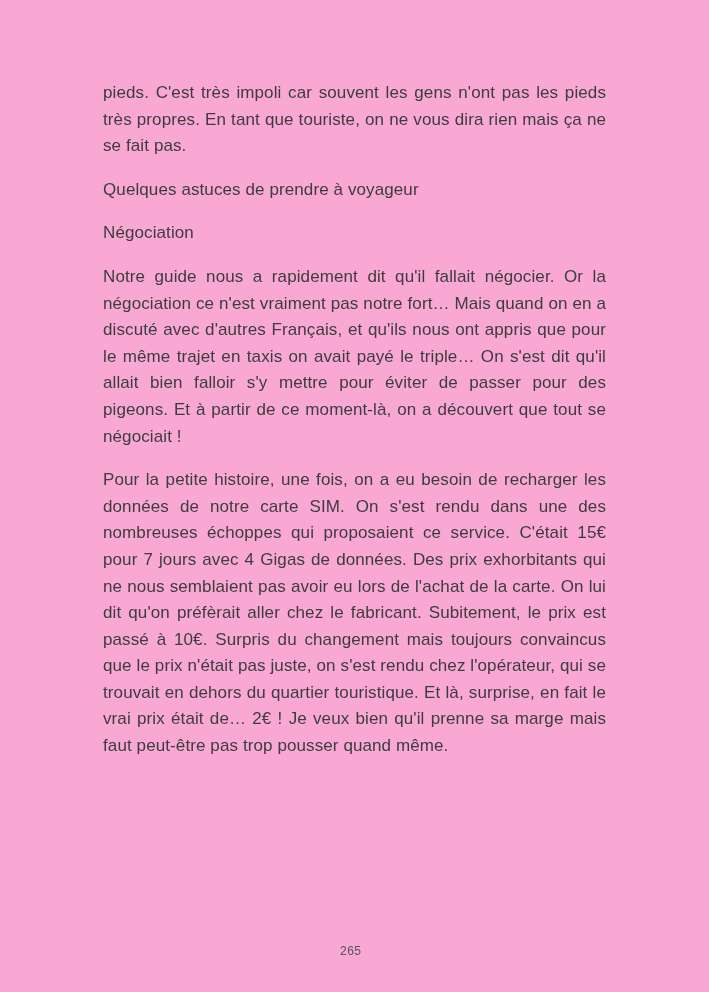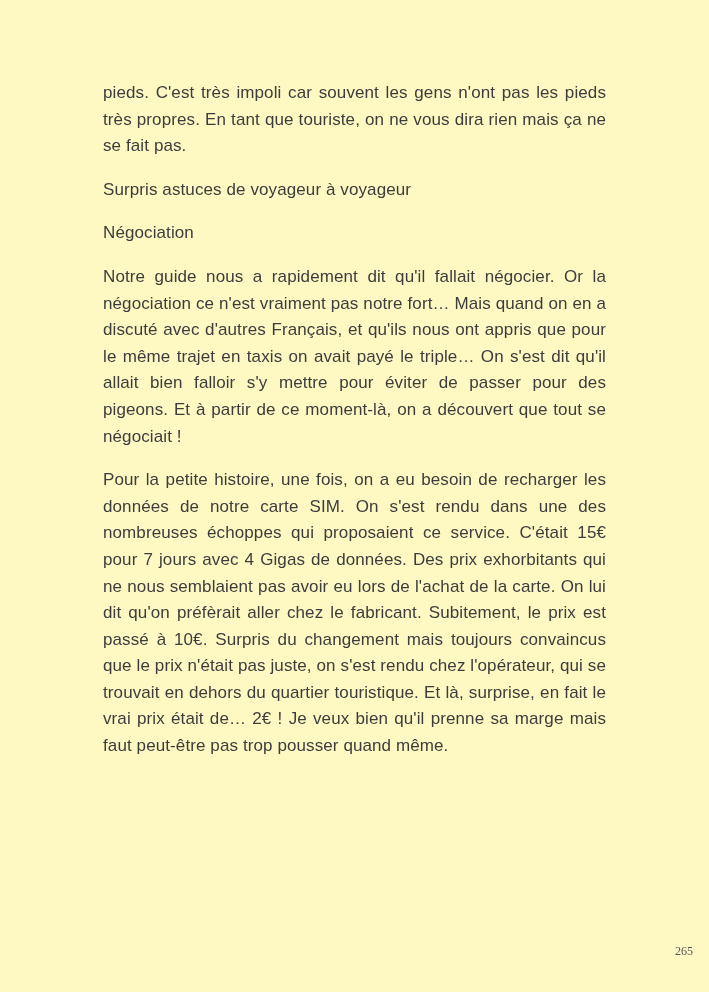--- a/index.html
+++ b/index.html
@@ -5,21 +5,21 @@
   html, body {
     margin: 0;
     padding: 0;
     background: #e9e9e9;
   }
   .page {
     position: relative;
     width: 709px;
     height: 992px;
     margin: 0 auto;
-    background: #fef9c3;
+    background: #f9a8d4;
     font-family: "Liberation Sans", sans-serif;
     color: #3d3d3d;
     overflow: hidden;
   }
   .content {
     position: absolute;
     left: 103px;
     top: 80px;
     width: 503px;
   }
@@ -33,33 +33,33 @@
   p.body {
     text-align: justify;
     text-justify: inter-word;
   }
   p.heading {
     text-align: left;
   }
   .page-number {
     position: absolute;
     left: 0;
-    right: 16px;
+    right: 8px;
     bottom: 33px;
-    text-align: right;
-    font-family: Liberation Serif, serif;
+    text-align: center;
+    font-family: Liberation Mono, monospace;
     font-size: 12px;
     color: #555555;
   }
 </style>
 </head>
 <body>
 
 <div class="page">
   <div class="content">
     <p class="body">pieds. C'est très impoli car souvent les gens n'ont pas les pieds très propres. En tant que touriste, on ne vous dira rien mais ça ne se fait pas.</p>
-    <p class="heading">Surpris astuces de voyageur à voyageur</p>
+    <p class="heading">Quelques astuces de prendre à voyageur</p>
     <p class="heading">Négociation</p>
     <p class="body">Notre guide nous a rapidement dit qu'il fallait négocier. Or la négociation ce n'est vraiment pas notre fort… Mais quand on en a discuté avec d'autres Français, et qu'ils nous ont appris que pour le même trajet en taxis on avait payé le triple… On s'est dit qu'il allait bien falloir s'y mettre pour éviter de passer pour des pigeons. Et à partir de ce moment-là, on a découvert que tout se négociait !</p>
     <p class="body">Pour la petite histoire, une fois, on a eu besoin de recharger les données de notre carte SIM. On s'est rendu dans une des nombreuses échoppes qui proposaient ce service. C'était 15€ pour 7 jours avec 4 Gigas de données. Des prix exhorbitants qui ne nous semblaient pas avoir eu lors de l'achat de la carte. On lui dit qu'on préfèrait aller chez le fabricant. Subitement, le prix est passé à 10€. Surpris du changement mais toujours convaincus que le prix n'était pas juste, on s'est rendu chez l'opérateur, qui se trouvait en dehors du quartier touristique. Et là, surprise, en fait le vrai prix était de… 2€ ! Je veux bien qu'il prenne sa marge mais faut peut-être pas trop pousser quand même.</p>
   </div>
   <div class="page-number">265</div>
 </div>
 
 </body></html>

